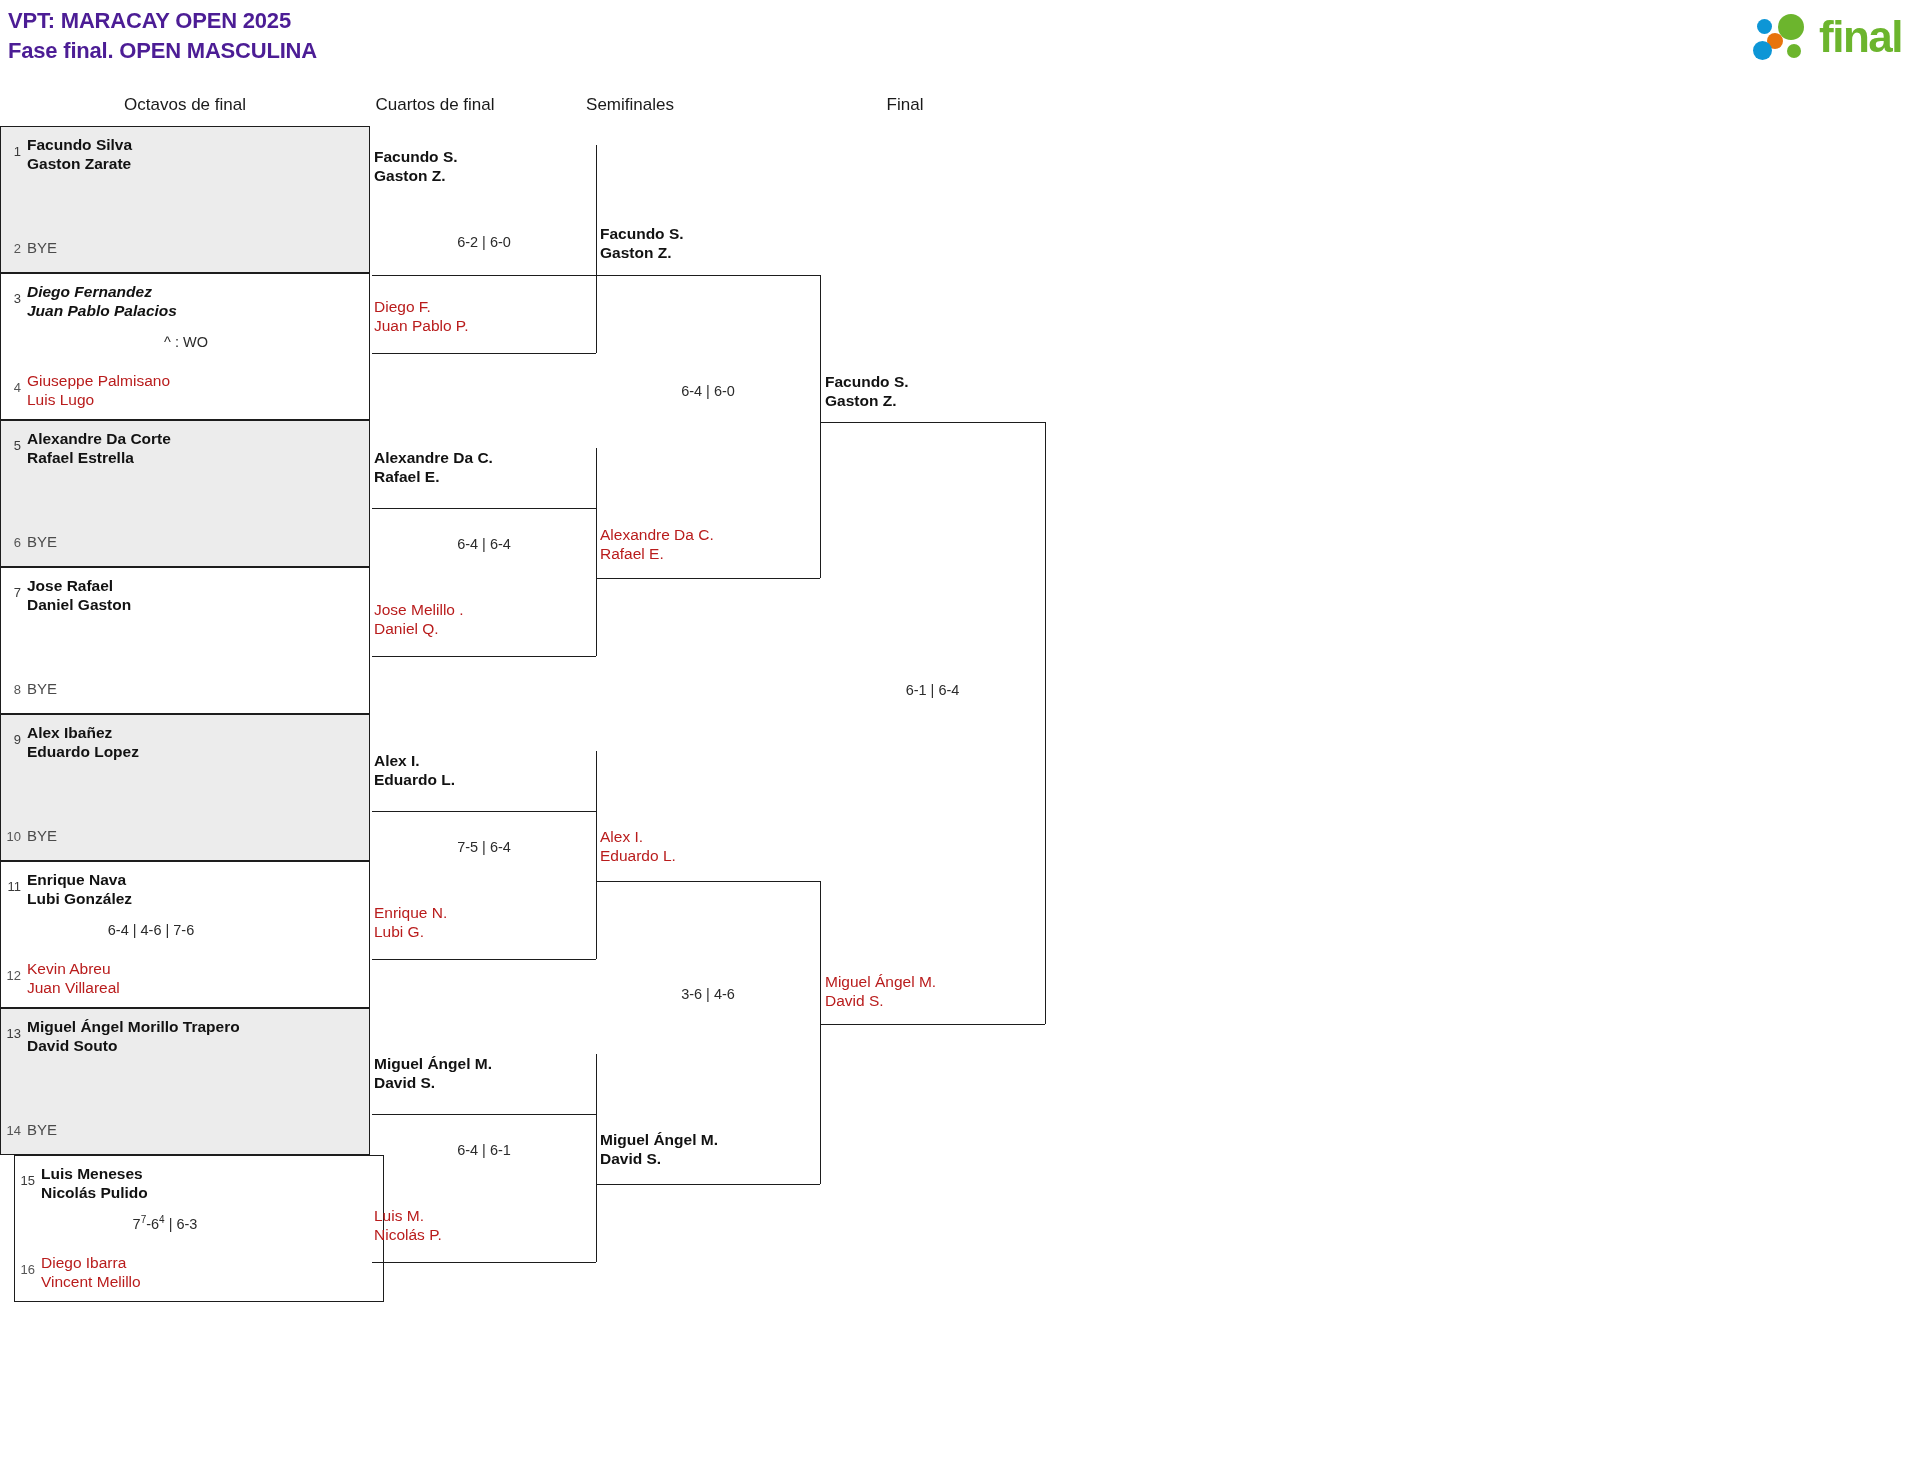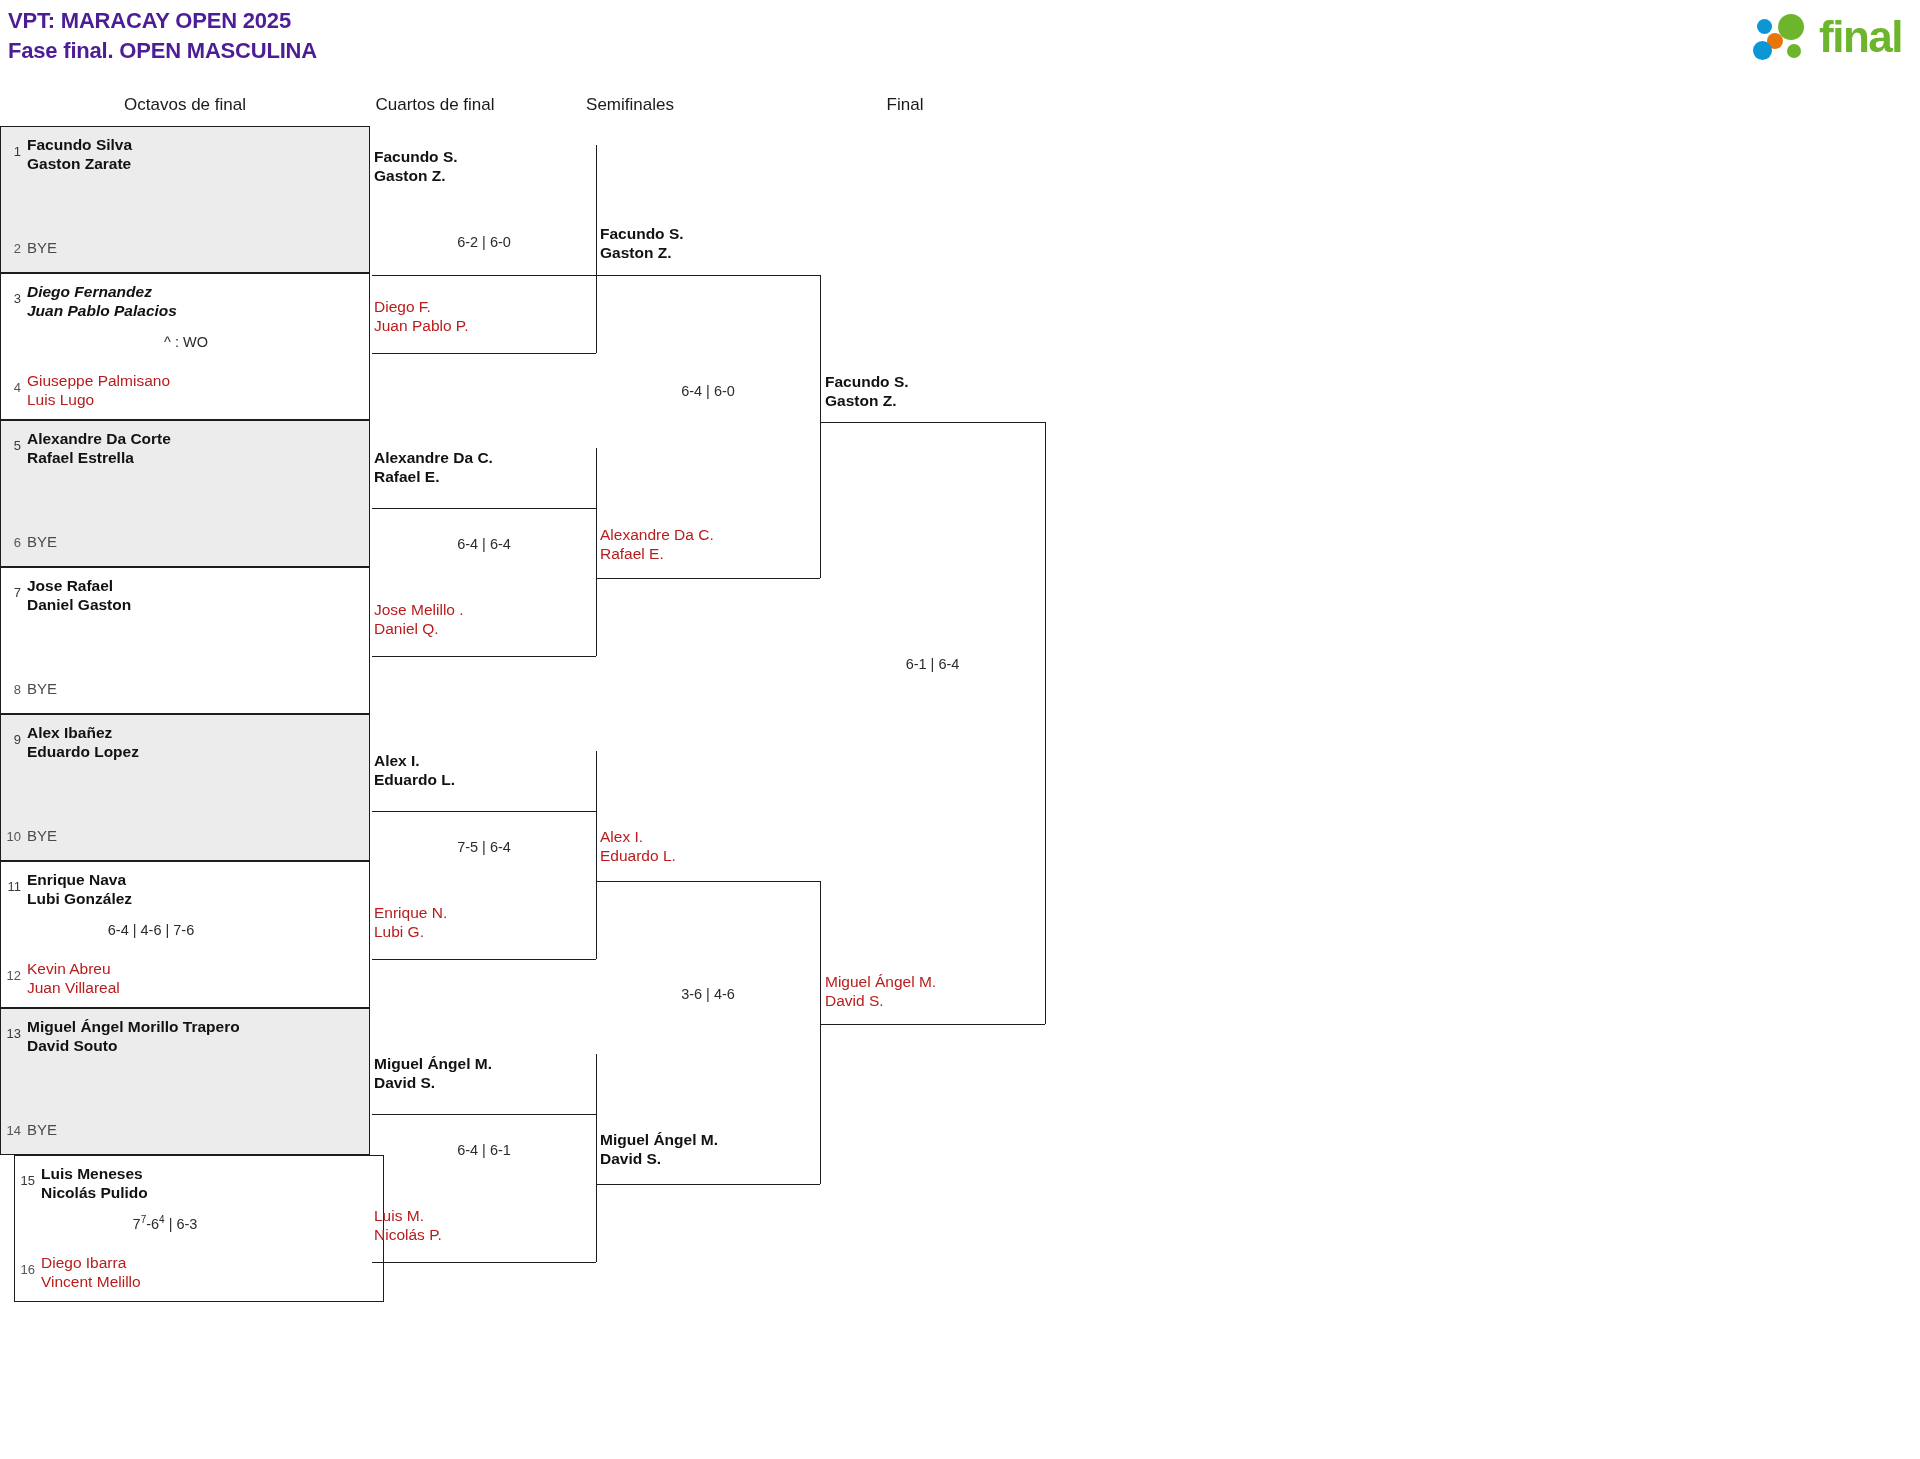--- a/index.html
+++ b/index.html
@@ -266,19 +266,19 @@
   </div>
 
   <div class="ln v" style="left:1045px; top:422px; height:602px;"></div>
   <div class="ln h" style="left:820px; top:422px; width:225px;"></div>
   <div class="ln h" style="left:820px; top:1024px; width:225px;"></div>
 
   <div class="slot names winner" style="left:825px; top:372px;">
     <span class="nm">Facundo S.</span>
     <span class="nm">Gaston Z.</span>
   </div>
-  <span class="score" style="left:820px; top:656px; width:225px;">6-1 | 6-4</span>
+  <span class="score" style="left:820px; top:682px; width:225px;">6-1 | 6-4</span>
   <div class="slot names loser" style="left:825px; top:972px;">
     <span class="nm">Miguel Ángel M.</span>
     <span class="nm">David S.</span>
   </div>
 
 </div>
 
 </body></html>

